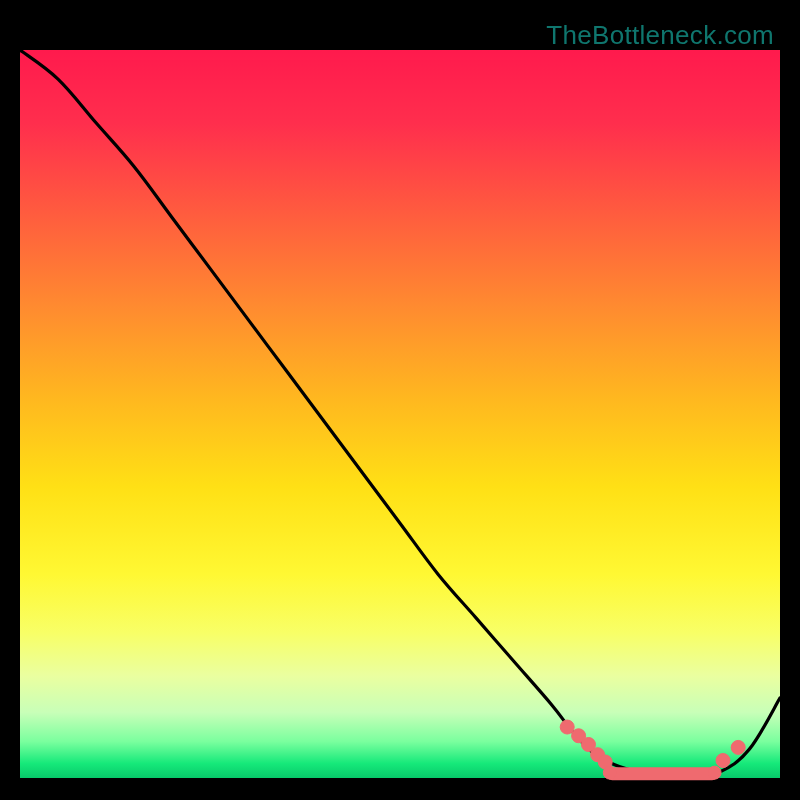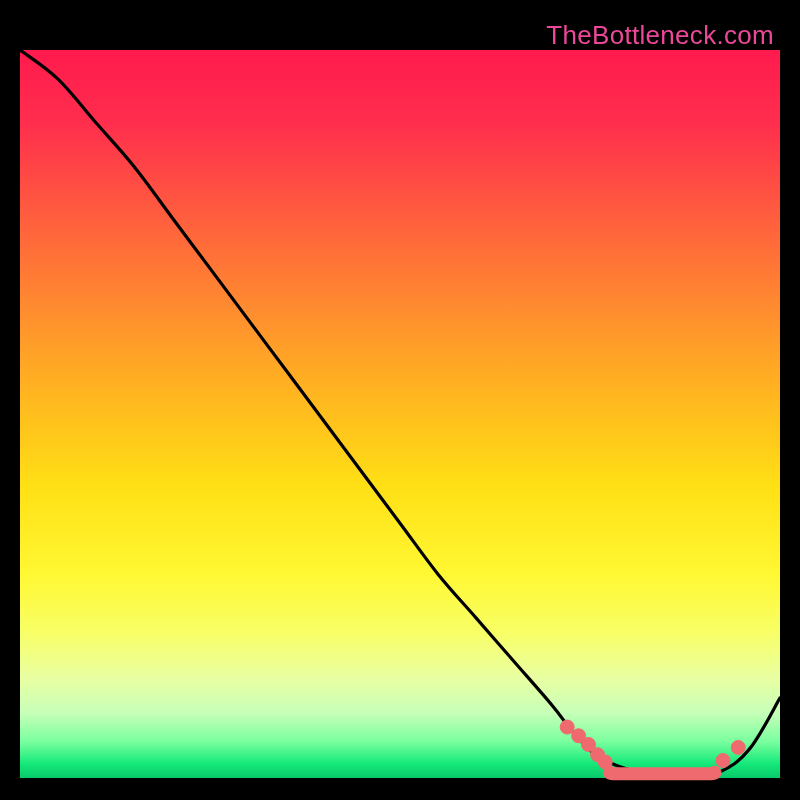--- a/index.html
+++ b/index.html
@@ -6,21 +6,21 @@
   html, body { width: 800px; height: 800px; background: #000; overflow: hidden; font-family: Arial, Helvetica, sans-serif; }
   .frame {
     position: absolute;
     left: 20px; top: 20px;
     width: 760px; height: 760px;
     background: #000;
   }
   .watermark {
     position: absolute;
     top: 0; right: 6px;
-    color: #ec4899;
+    color: #0f766e;
     font-size: 26px;
     letter-spacing: 0.3px;
     font-weight: 400;
     user-select: none;
   }
   .plot {
     position: absolute;
     left: 20px; top: 50px;
     width: 760px; height: 728px;
     background: linear-gradient(to bottom,

